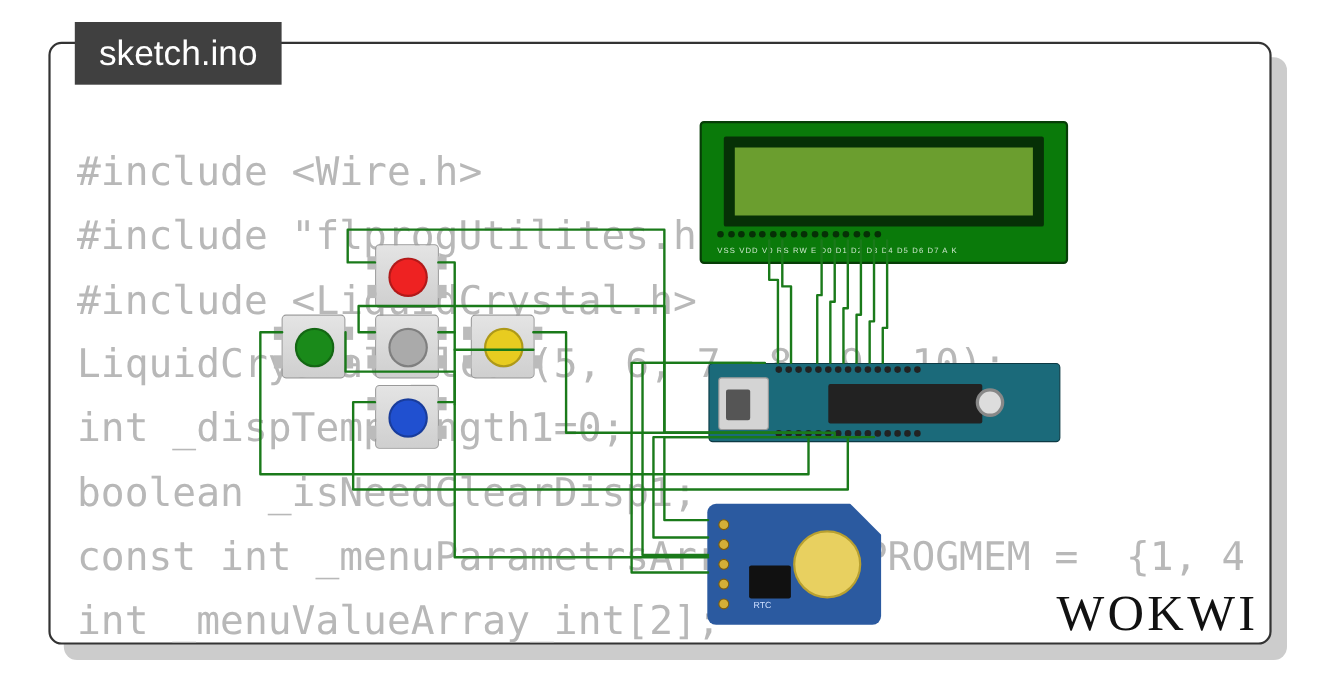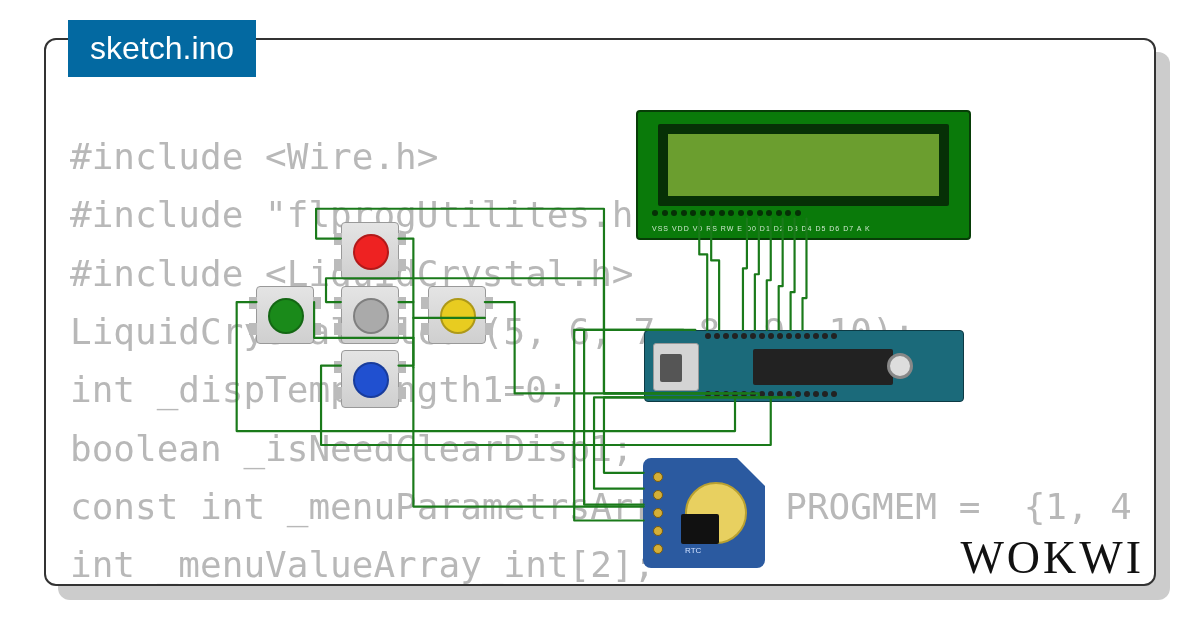--- a/index.html
+++ b/index.html
@@ -24,21 +24,21 @@
     left: 44px; top: 38px;
     width: 1112px; height: 548px;
     background: #fff;
     border: 2px solid #333;
     border-radius: 12px;
     overflow: hidden;
   }
   .tab {
     position: absolute;
     left: 68px; top: 20px;
-    background: #0369a1;
+    background: #404040;
     color: #fff;
     padding: 10px 22px 10px 22px;
     font-size: 32px;
     font-weight: 400;
     z-index: 5;
   }
   .code {
     position: absolute;
     left: 24px; top: 52px;
     right: 24px;
@@ -131,21 +131,21 @@
   }
   .nano-pins.top { top: 2px; }
   .nano-pins.bot { bottom: 2px; }
   .nano-pins span {
     width: 6px; height: 6px; background: #222; border-radius: 50%;
   }
   
   .rtc {
     position: absolute;
     left: 597px; top: 418px;
-    width: 122px; height: 110px;
+    width: 158px; height: 110px;
     background: #2b5aa0;
     border-radius: 8px;
   }
   .rtc::before {
     content:"";
     position:absolute; right:-1px; top:-1px;
     width:30px; height:30px;
     background:#fff;
     clip-path: polygon(100% 0, 100% 100%, 0 0);
   }

